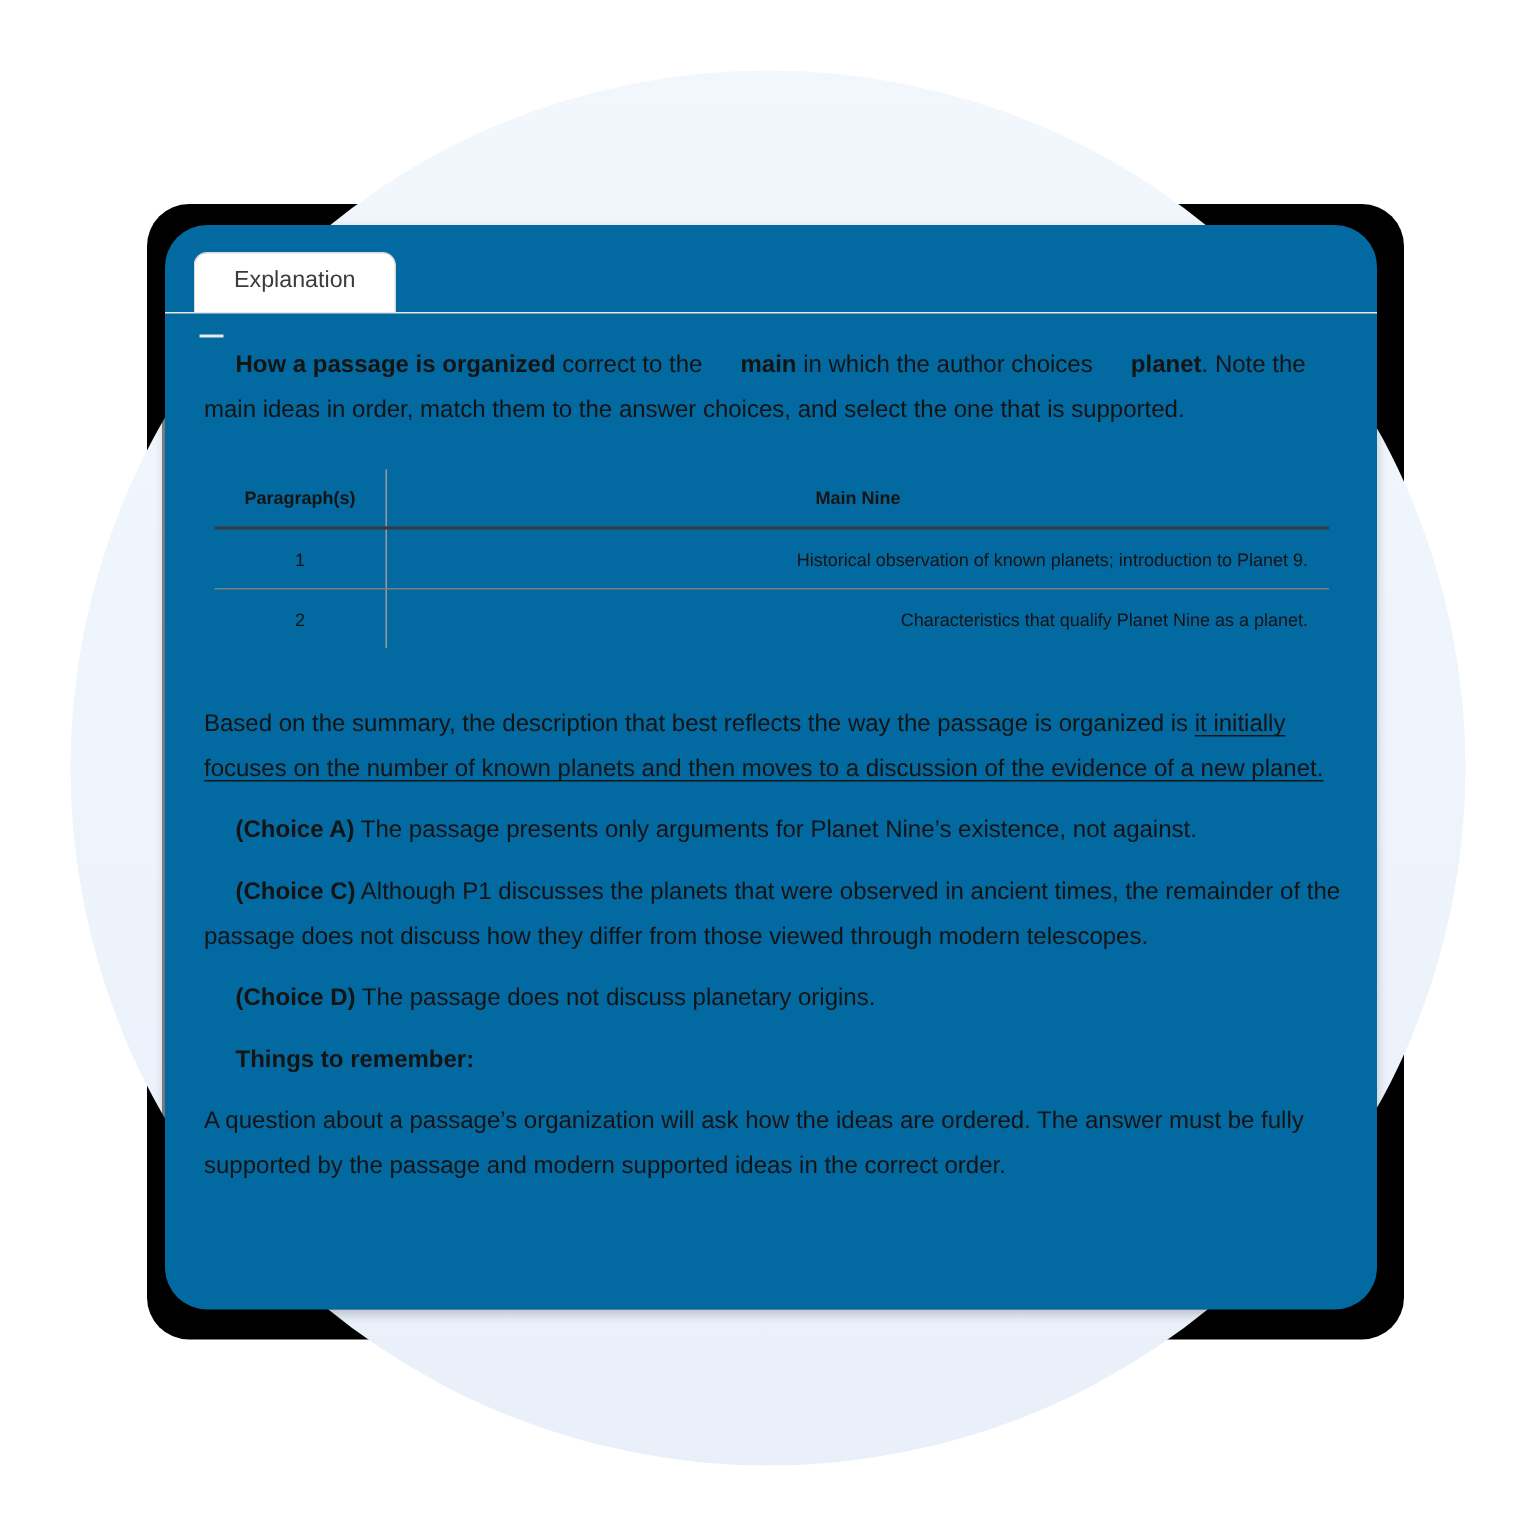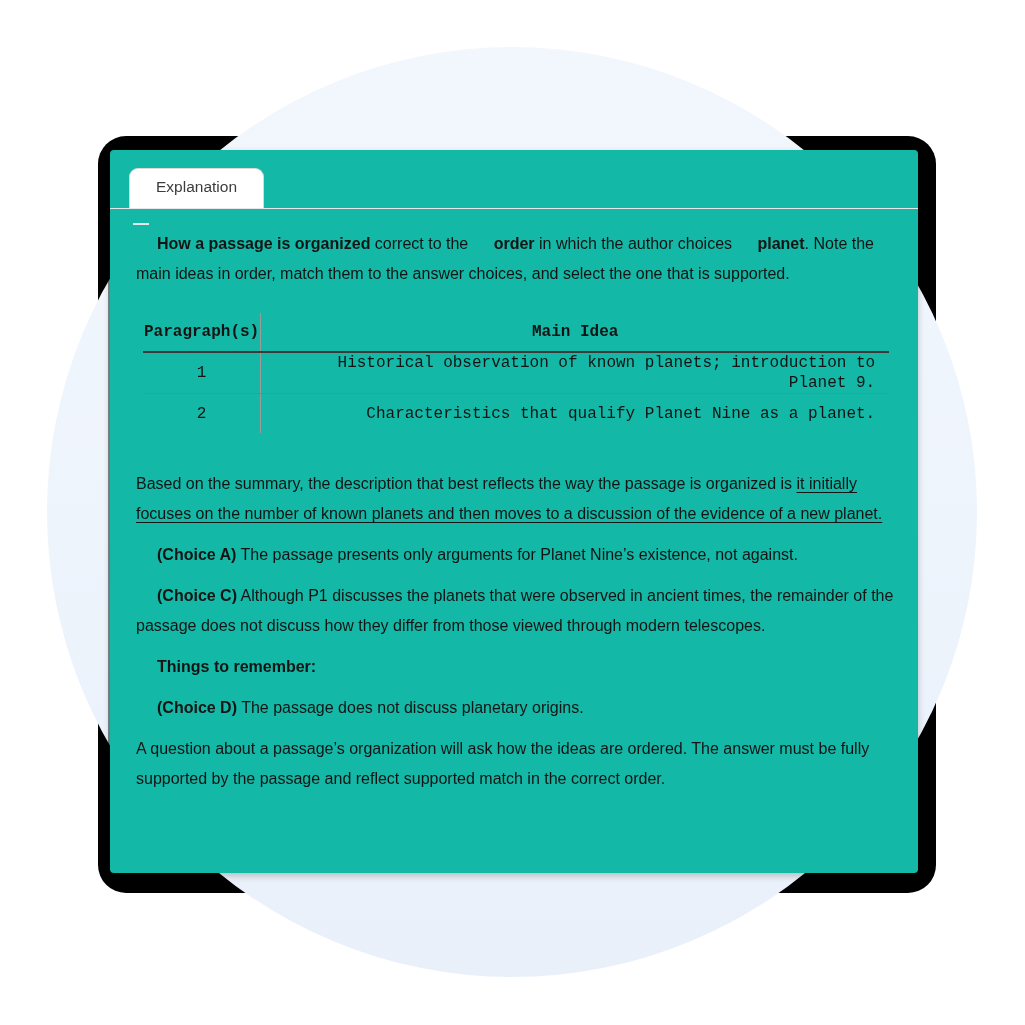--- a/index.html
+++ b/index.html
@@ -23,22 +23,22 @@
     left: 98px; top: 136px;
     width: 838px; height: 757px;
     background: #000000;
     border-radius: 28px;
     z-index: 1;
   }
   .card {
     position: absolute;
     left: 110px; top: 150px;
     width: 808px; height: 723px;
-    background: #14b8a6;
-    border-radius: 4px;
+    background: #0369a1;
+    border-radius: 28px;
     z-index: 3;
     box-shadow: -2px 0 0 rgba(0,0,0,0.45), 0 3px 7px rgba(0,0,0,0.22);
   }
   .tabbar {
     position: relative;
     height: 58px;
     border-bottom: 1px solid #e7e7e7;
   }
   .tab {
     position: absolute;
@@ -71,24 +71,23 @@
   p.intro { margin-bottom: 24px; }
   .b { font-weight: bold; margin-left: 21px; }
   .u { text-decoration: underline; text-underline-offset: 3px; text-decoration-thickness: 1px; }
 
   table.idea-table {
     border-collapse: collapse;
     margin: 0 0 36px 7px;
     table-layout: fixed;
   }
   .idea-table th, .idea-table td {
-    font-size: 16px;
+    font-size: 12px;
     line-height: 20px;
     vertical-align: middle;
-    font-family: Liberation Mono, monospace;
   }
   .idea-table th { font-weight: bold; height: 36px; }
   .idea-table thead th { border-bottom: 2px solid #3a3a3a; }
   .idea-table th:first-child, .idea-table td:first-child {
     width: 112px; text-align: center;
     border-right: 1px solid #9b9b9b;
   }
   .idea-table th:last-child { width: 600px; text-align: center; padding: 0 14px; }
   .idea-table td:last-child { text-align: right; padding: 0 14px; }
   .idea-table tbody td { height: 37px; border-bottom: 1.5px solid #7f7f7f; }
@@ -101,41 +100,41 @@
 <div class="card-shadow"></div>
 
 <div class="card">
   <div class="tabbar">
     <div class="tab">
       <span>Explanation</span>
     </div>
   </div>
   <div class="dash"></div>
   <div class="content">
-    <p class="intro"><span class="b">How a passage is organized</span><span> correct to the </span><span class="b">order</span><span> in which the author choices </span><span class="b">planet</span><span>. Note the main ideas in order, match them to the answer choices, and select the one that is supported.</span></p>
+    <p class="intro"><span class="b">How a passage is organized</span><span> correct to the </span><span class="b">main</span><span> in which the author choices </span><span class="b">planet</span><span>. Note the main ideas in order, match them to the answer choices, and select the one that is supported.</span></p>
 
     <table class="idea-table">
       <thead>
         <tr>
             <th>Paragraph(s)</th>
-            <th>Main Idea</th>
+            <th>Main Nine</th>
           </tr>
       </thead>
       <tbody>
           <tr>
             <td>1</td>
             <td>Historical observation of known planets; introduction to Planet 9.</td>
           </tr>
           <tr>
             <td>2</td>
             <td>Characteristics that qualify Planet Nine as a planet.</td>
           </tr>
         </tbody>
     </table>
 
     <p><span>Based on the summary, the description that best reflects the way the passage is organized is </span><span class="u">it initially focuses on the number of known planets and then moves to a discussion of the evidence of a new planet.</span></p>
     <p><span class="b">(Choice A)</span><span> The passage presents only arguments for Planet Nine’s existence, not against.</span></p>
     <p><span class="b">(Choice C)</span><span> Although P1 discusses the planets that were observed in ancient times, the remainder of the passage does not discuss how they differ from those viewed through modern telescopes.</span></p>
+    <p><span class="b">(Choice D)</span><span> The passage does not discuss planetary origins.</span></p>
     <p><span class="b">Things to remember:</span></p>
-    <p><span class="b">(Choice D)</span><span> The passage does not discuss planetary origins.</span></p>
-    <p><span>A question about a passage’s organization will ask how the ideas are ordered. The answer must be fully supported by the passage and reflect supported match in the correct order.</span></p>
+    <p><span>A question about a passage’s organization will ask how the ideas are ordered. The answer must be fully supported by the passage and modern supported ideas in the correct order.</span></p>
   </div>
 </div>
 
 </body></html>

